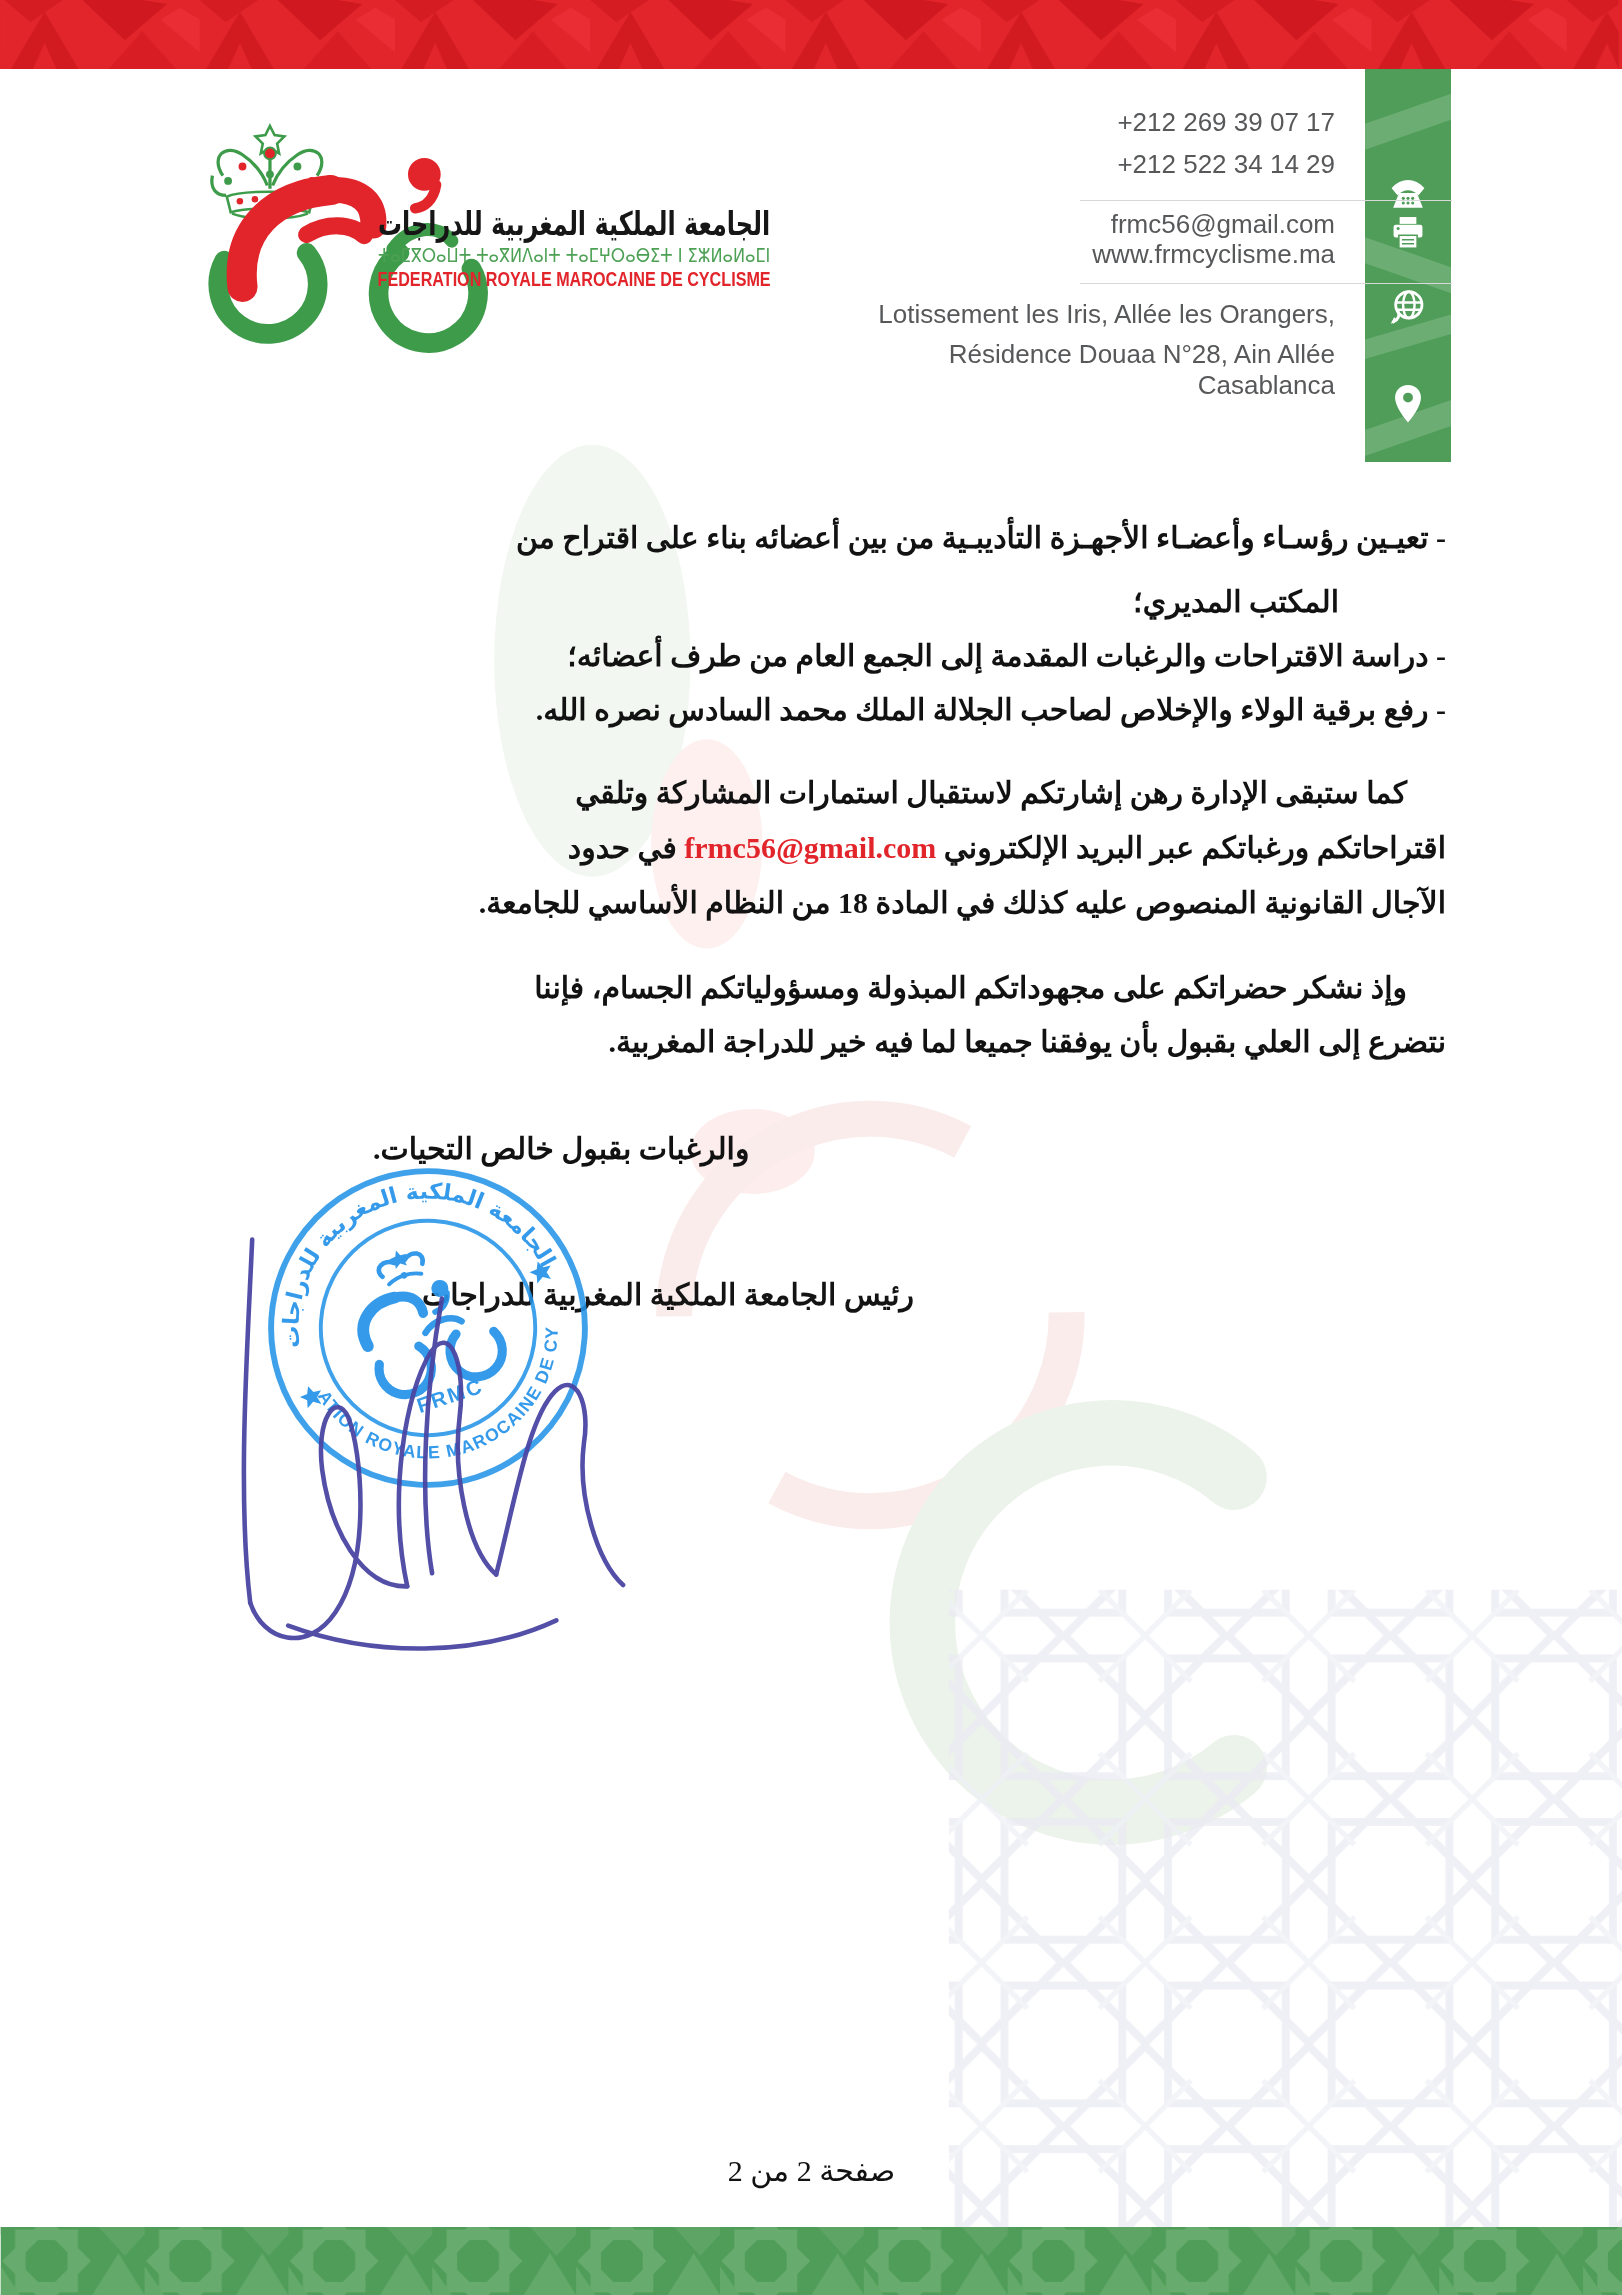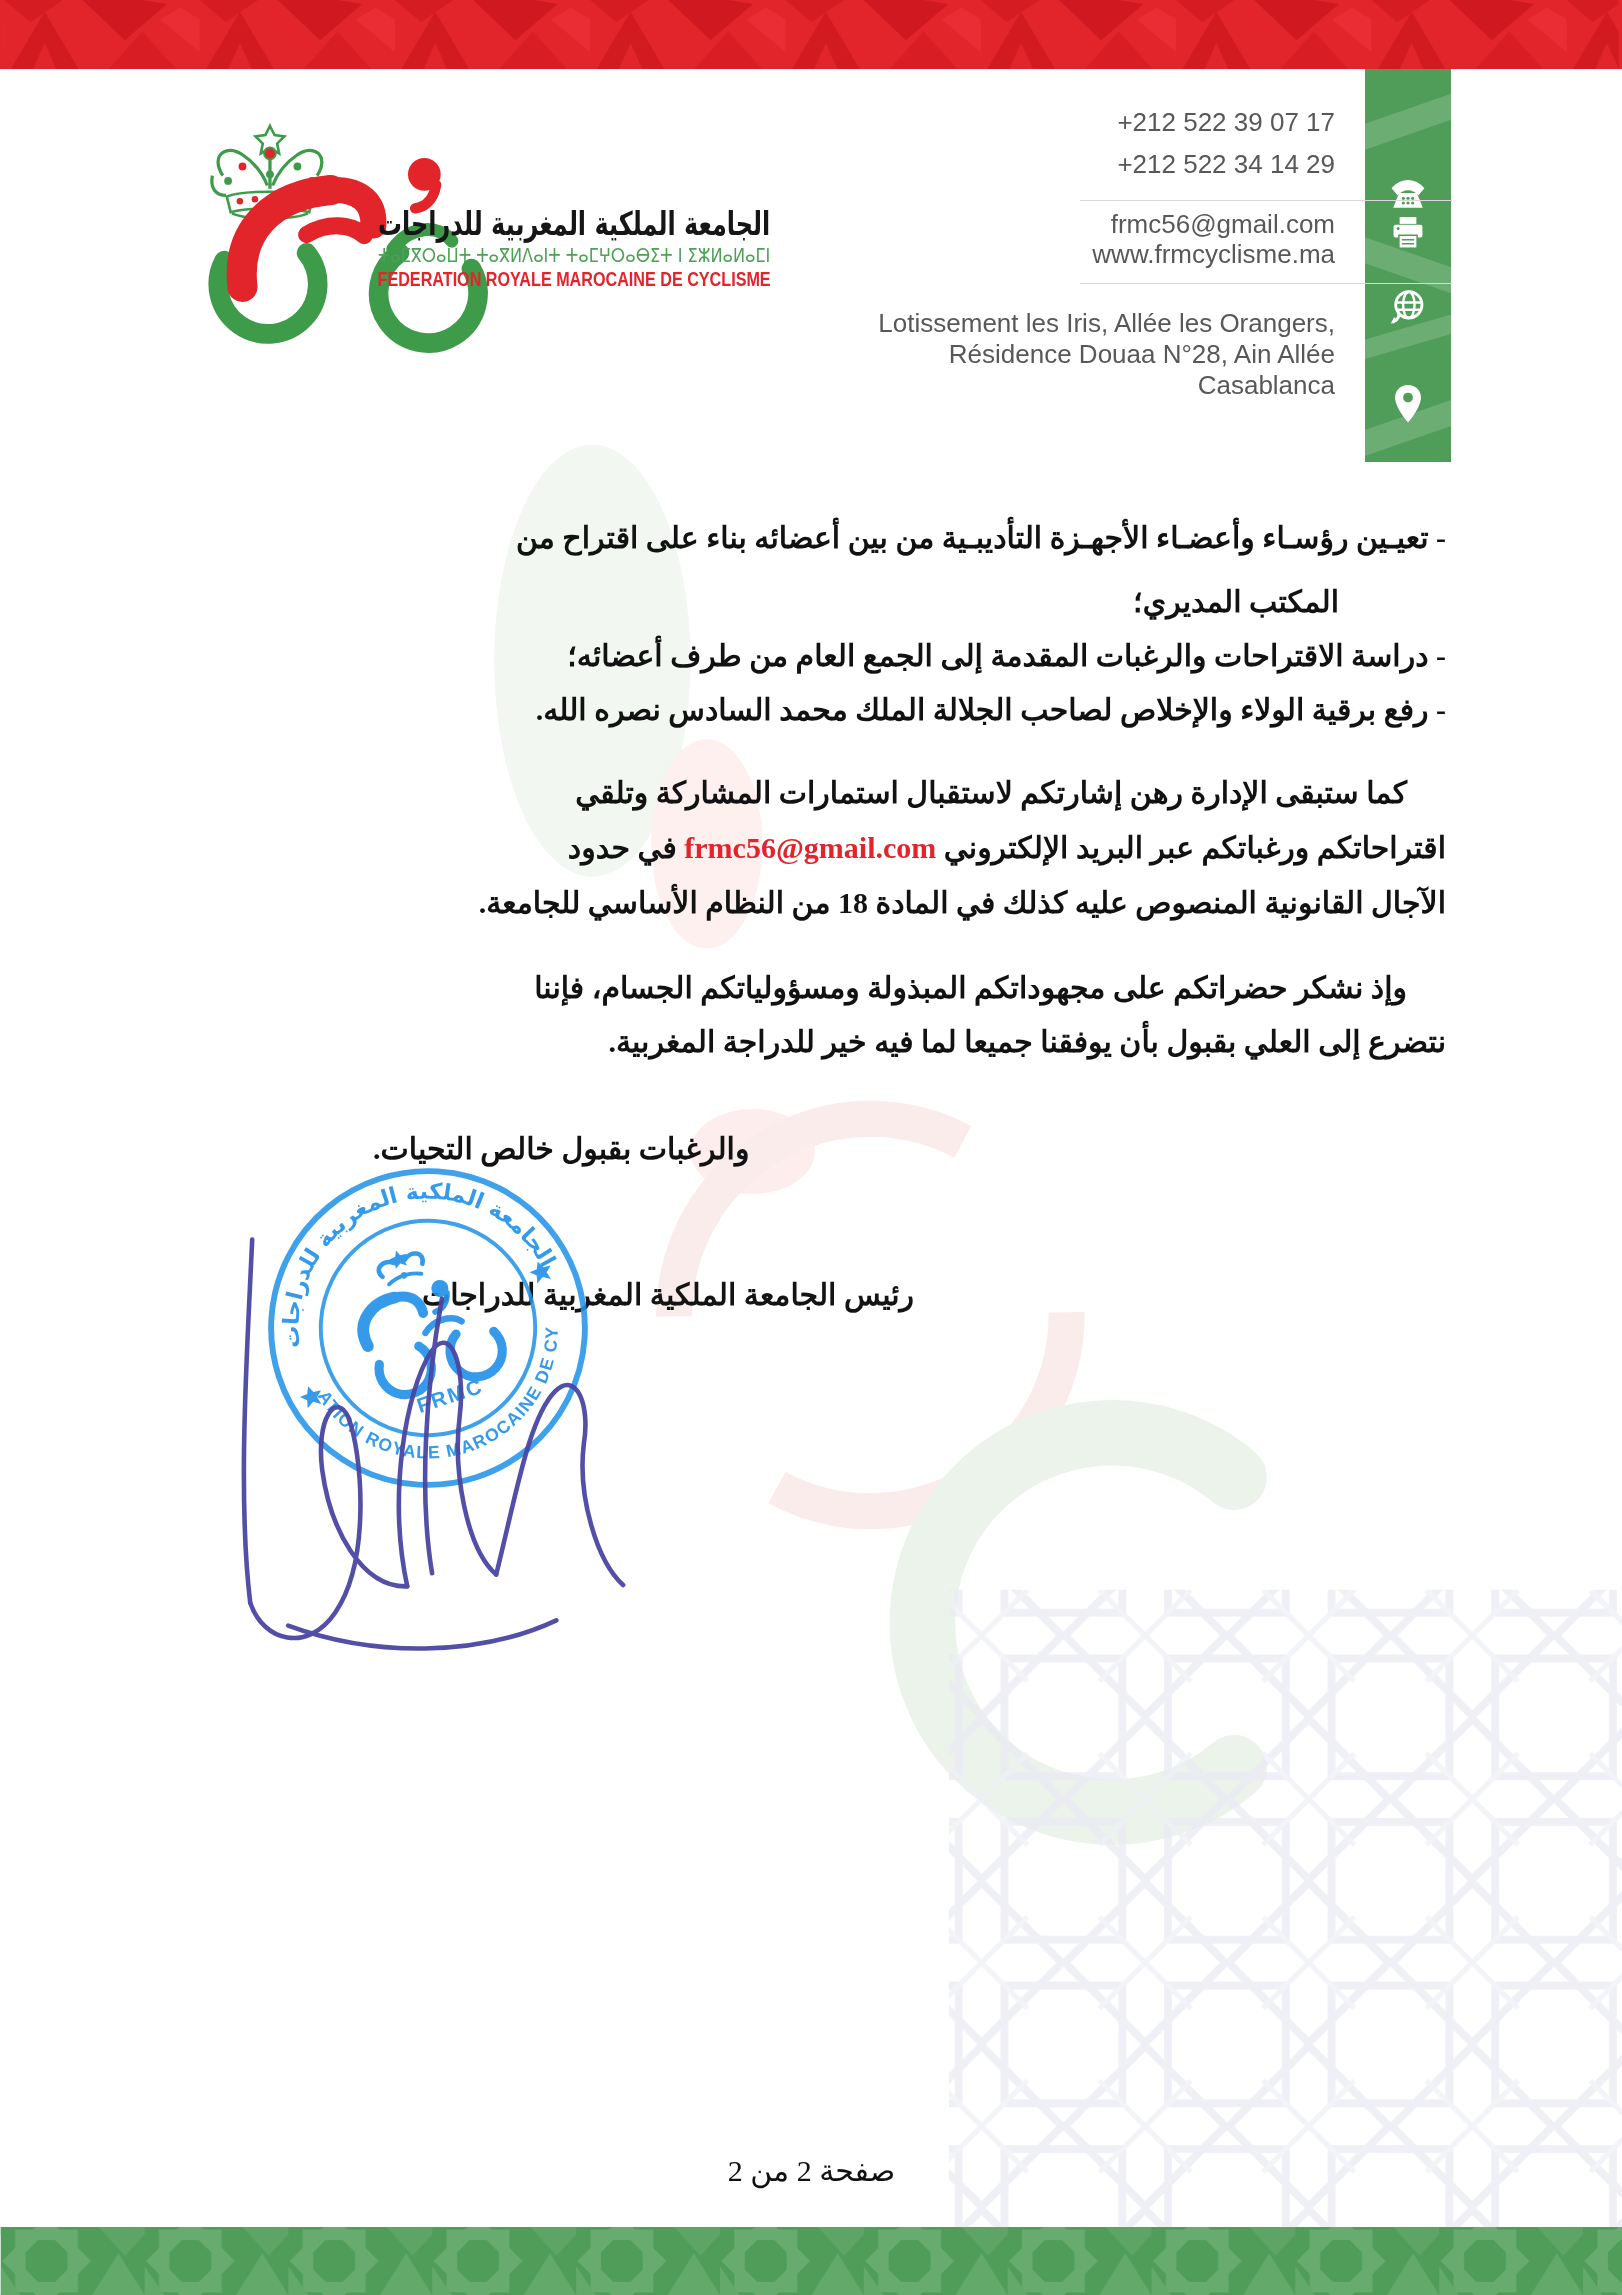--- a/index.html
+++ b/index.html
@@ -119,27 +119,27 @@
       <path d="M14,88 C28,80 30,72 26,62" fill="none" stroke="#fff" stroke-width="7" stroke-linecap="round"></path>
       <polygon points="8,92 26,84 16,76" fill="#fff"></polygon>
     </svg>
 
     <svg class="side-icon" style="top:313px" width="35" height="44" viewBox="0 0 100 125">
       <path d="M50,8 C28,8 13,24 13,44 C13,74 50,115 50,115 C50,115 87,74 87,44 C87,24 72,8 50,8 Z" fill="#fff"></path>
       <circle cx="50" cy="44" r="14" fill="#4f9d58"></circle>
     </svg>
   </div>
 
-  <div class="contact-line" style="top:107px">+212 522 39 07 17</div>
+  <div class="contact-line" style="top:107px">+212 269 39 07 17</div>
   <div class="contact-line" style="top:149px">+212 522 34 14 29</div>
   <div class="divider" style="top:200px"></div>
   <div class="contact-line" style="top:209px">frmc56@gmail.com</div>
   <div class="contact-line" style="top:239px">www.frmcyclisme.ma</div>
   <div class="divider" style="top:283px"></div>
-  <div class="contact-line" style="top:308px">Lotissement les Iris, Allée les Orangers,</div>
+  <div class="contact-line" style="top:299px">Lotissement les Iris, Allée les Orangers,</div>
   <div class="contact-line" style="top:339px">Résidence Douaa N°28, Ain Allée</div>
   <div class="contact-line" style="top:370px">Casablanca</div>
 
   <svg id="logo-svg" class="abs" width="641" height="262" viewBox="0 0 980 400">
 
     <g stroke="#3d9b4a" fill="none" stroke-width="5">
       <path d="M162,44 l7,14 15,2 -11,11 3,15 -14,-8 -14,8 3,-15 -11,-11 15,-2 Z" stroke-width="4"></path>
       <circle cx="162" cy="86" r="9" fill="#e2242b" stroke="#3d9b4a" stroke-width="3"></circle>
       <path d="M162,95 C162,115 162,125 162,140"></path>
       <path d="M90,120 C70,90 95,70 120,88 C138,100 150,115 158,135"></path>

